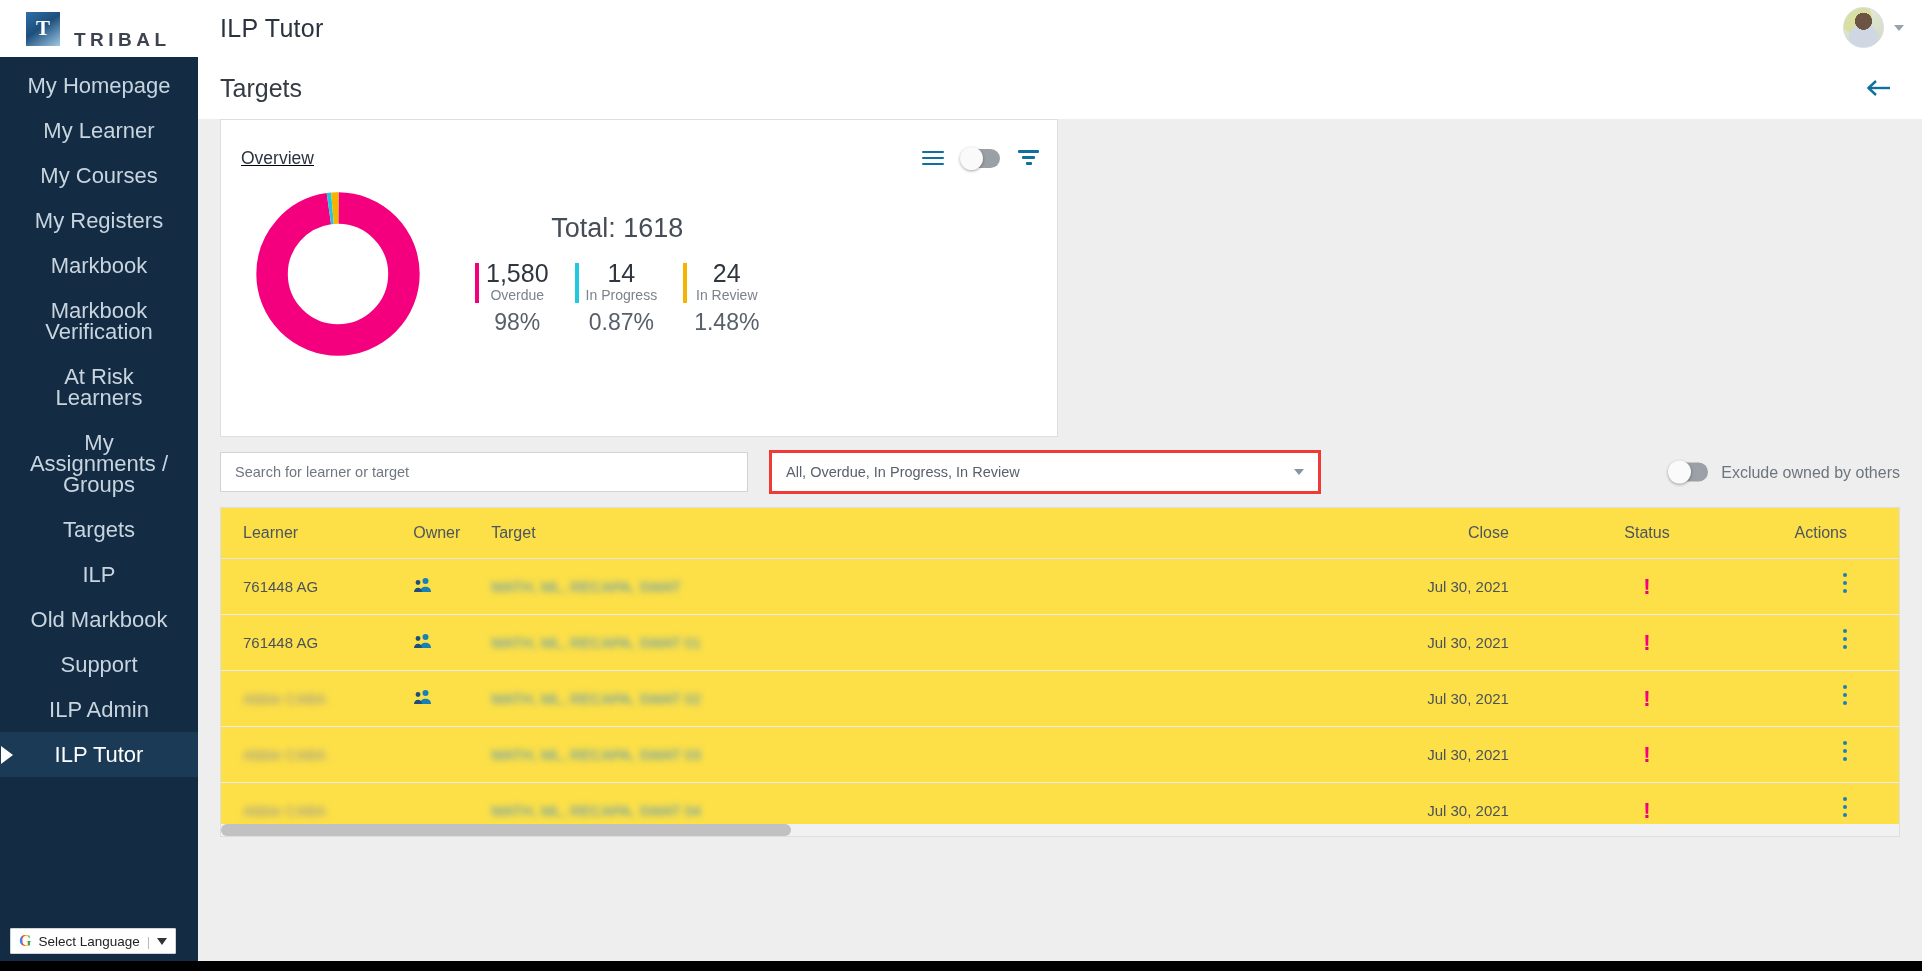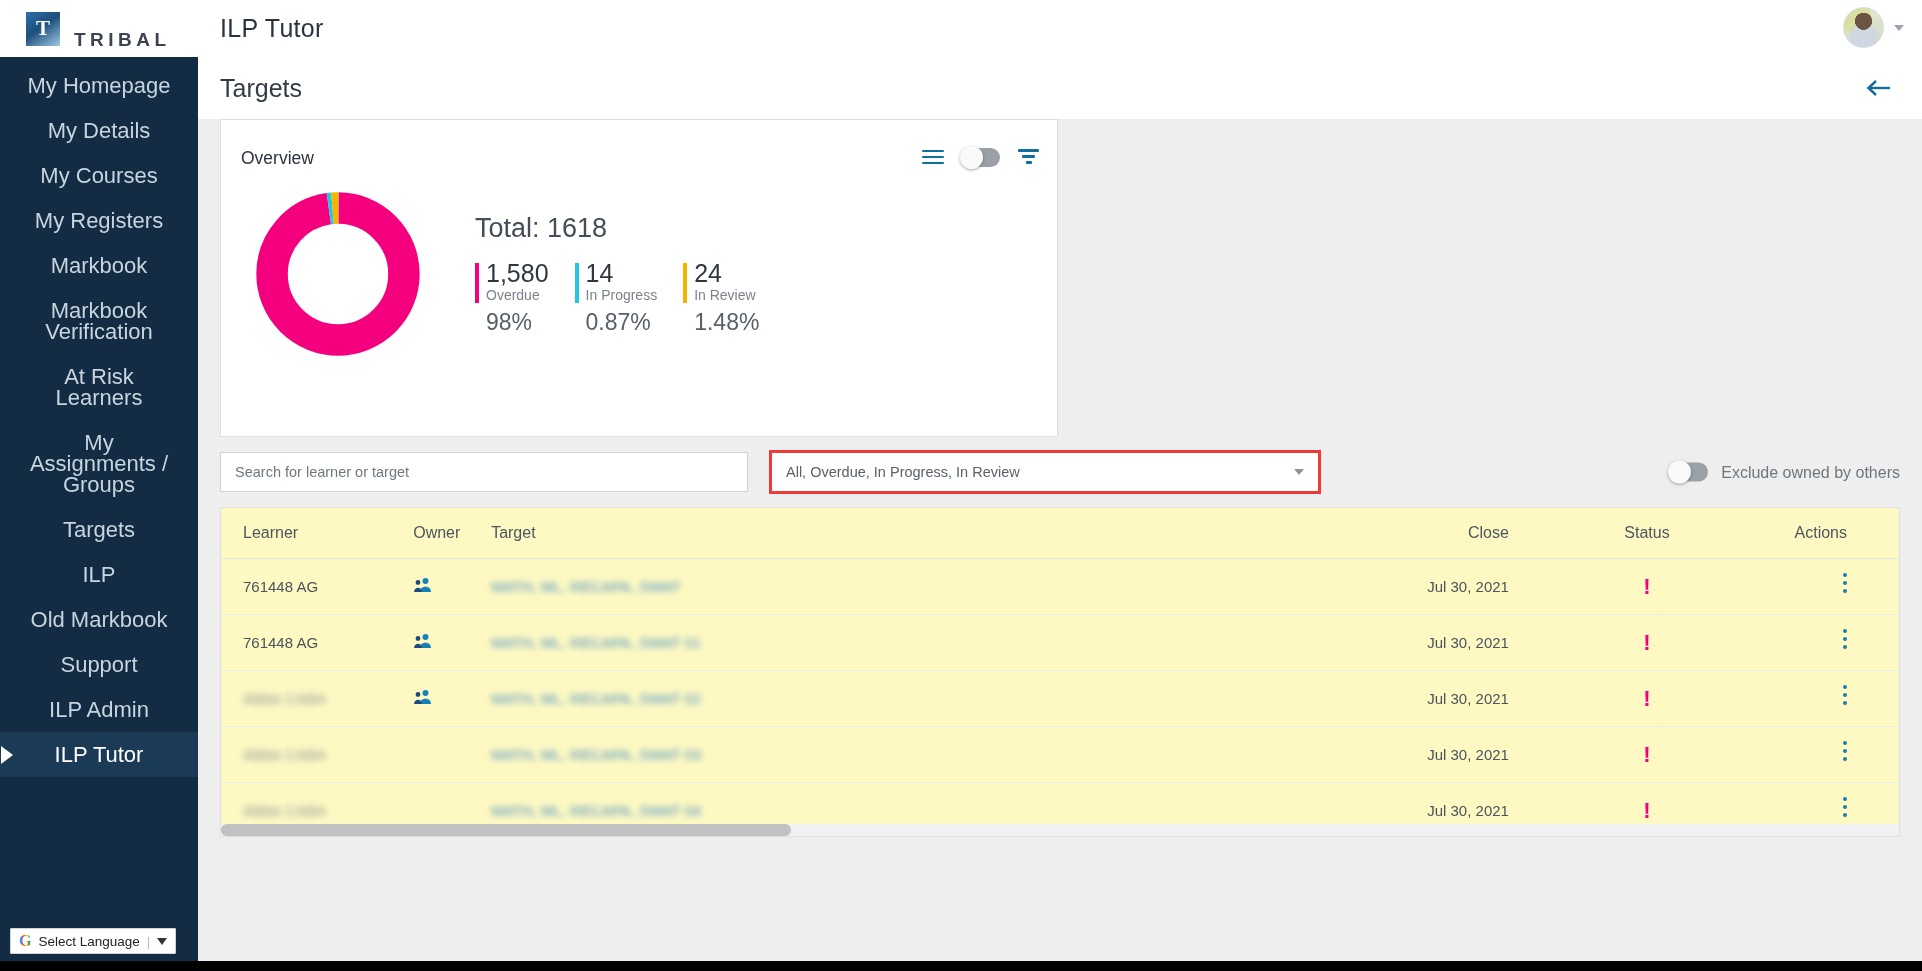--- a/index.html
+++ b/index.html
@@ -157,22 +157,23 @@
 
   
   .card {
     margin: 0 22px;
     width: 838px; height: 318px;
     background: #fff;
     border: 1px solid #dcdfe2;
     position: relative;
   }
   .card-head {
-    display: flex; align-items: flex-start; justify-content: space-between;
+    display: flex; align-items: center; justify-content: space-between;
     padding: 28px 18px 0 20px;
+    text-decoration: underline;
   }
   .card-title { font-size: 17.5px; color: #2c3440; }
   .card-tools { display: flex; align-items: center; gap: 18px; }
   .icon-list { width: 22px; height: 16px; cursor: pointer; }
   .icon-list span {
     display: block; height: 2.6px; background: #0f6f9e;
     margin-bottom: 3.6px; border-radius: 1px;
   }
   .toggle {
     width: 38px; height: 19px; border-radius: 11px;
@@ -189,20 +190,21 @@
     display: block; background: #0f6f9e; height: 2.6px;
     margin: 0 auto 3.4px auto; border-radius: 1px;
   }
   .icon-funnel span:nth-child(1){ width: 21px; }
   .icon-funnel span:nth-child(2){ width: 13px; }
   .icon-funnel span:nth-child(3){ width: 6px; }
 
   .chart-area {
     display: flex; align-items: center;
     padding: 18px 0 0 30px;
+    text-align: center;
   }
   .donut { width: 174px; height: 174px; }
   .stats { margin-left: 50px; }
   .total {
     font-size: 27px; color: #454d57; font-weight: 400; margin-bottom: 16px;
   }
   .legend { display: flex; gap: 26px; }
   .legend-item { position: relative; padding-left: 11px; }
   .legend-item::before {
     content: ""; position: absolute; left: 0; top: 3px;
@@ -240,21 +242,21 @@
   }
   .exclude {
     position: absolute; right: 0; top: 50%; transform: translateY(-50%);
     display: flex; align-items: center; gap: 13px;
     font-size: 16px; color: #6d757e;
   }
 
   
   .table-wrap {
     margin: 14px 22px 0 22px;
-    background: #fef9c3;
+    background: #fde047;
     border: 1px solid #dcdfe2;
     height: 330px;
     overflow: hidden;
     position: relative;
   }
   table { width: 100%; border-collapse: collapse; }
   thead th {
     text-align: left; font-size: 16px; color: #4d555f;
     font-weight: 400; padding: 16px 0 16px 0;
     border-bottom: 1px solid #e3e6e9;
@@ -307,21 +309,21 @@
     <div class="app-title">ILP Tutor</div>
     <div class="topbar-right">
       <div class="avatar"></div>
       <div class="chev-down"></div>
     </div>
   </div>
 
   <div class="sidebar">
     <div id="nav-list">
         <div class="nav-item"><span>My Homepage</span></div>
-        <div class="nav-item"><span>My Details</span></div>
+        <div class="nav-item"><span>My Learner</span></div>
         <div class="nav-item"><span>My Courses</span></div>
         <div class="nav-item"><span>My Registers</span></div>
         <div class="nav-item"><span>Markbook</span></div>
         <div class="nav-item"><span>Markbook Verification</span></div>
         <div class="nav-item"><span>At Risk Learners</span></div>
         <div class="nav-item"><span>My Assignments / Groups</span></div>
         <div class="nav-item"><span>Targets</span></div>
         <div class="nav-item"><span>ILP</span></div>
         <div class="nav-item"><span>Old Markbook</span></div>
         <div class="nav-item"><span>Support</span></div>

